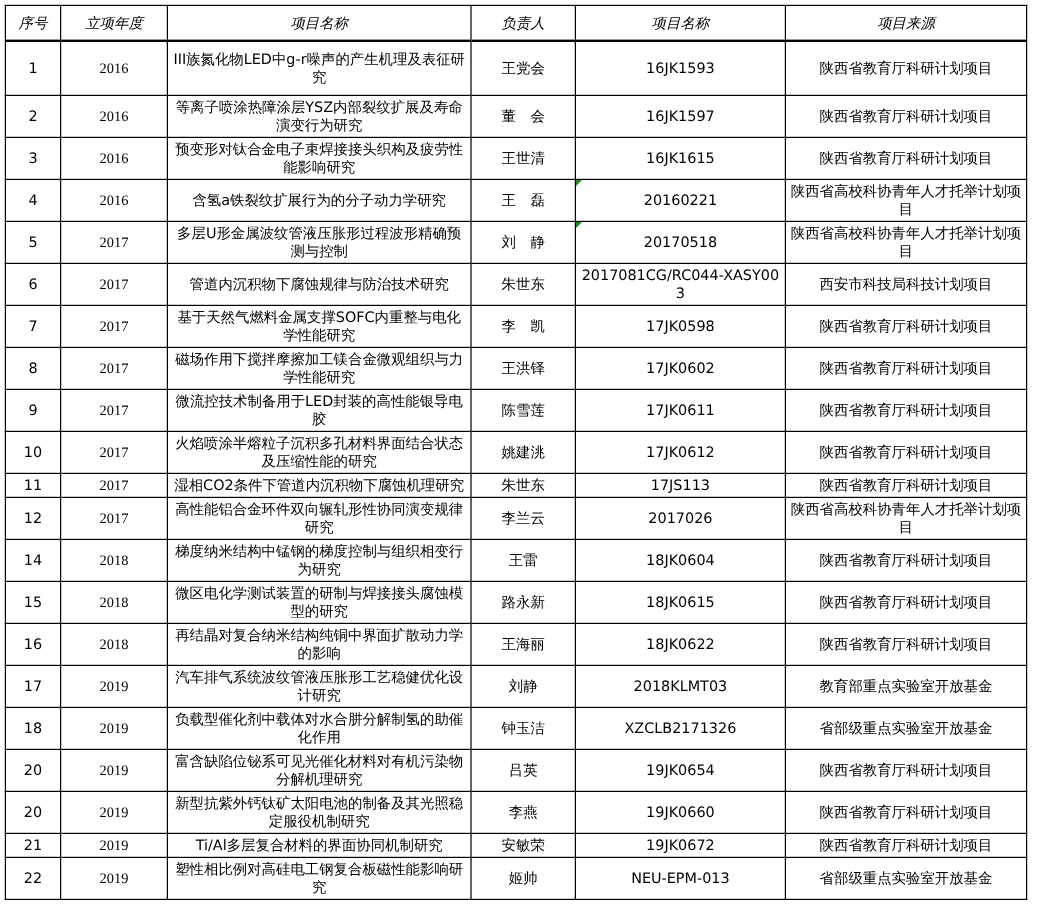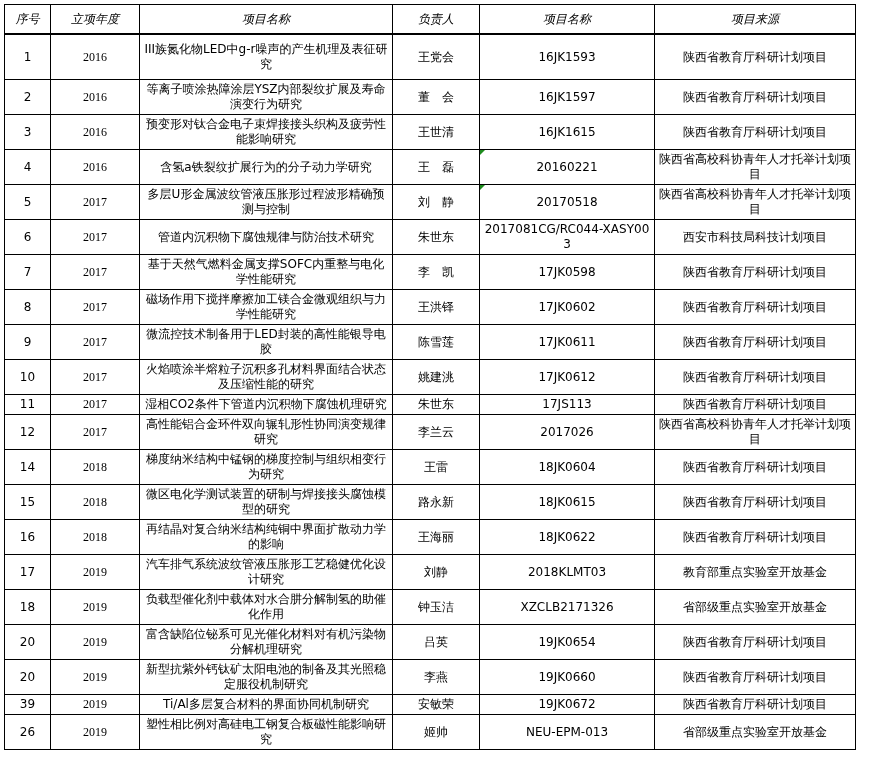--- a/index.html
+++ b/index.html
@@ -225,29 +225,29 @@
         </tr>
         <tr>
           <td class="col-no"><span>20</span></td>
           <td class="col-year"><span>2019</span></td>
           <td class="col-name"><span>新型抗紫外钙钛矿太阳电池的制备及其光照稳定服役机制研究</span></td>
           <td class="col-person"><span>李燕</span></td>
           <td class="col-number"><span>19JK0660</span></td>
           <td class="col-source"><span>陕西省教育厅科研计划项目</span></td>
         </tr>
         <tr>
-          <td class="col-no"><span>39</span></td>
+          <td class="col-no"><span>21</span></td>
           <td class="col-year"><span>2019</span></td>
           <td class="col-name"><span>Ti/Al多层复合材料的界面协同机制研究</span></td>
           <td class="col-person"><span>安敏荣</span></td>
           <td class="col-number"><span>19JK0672</span></td>
           <td class="col-source"><span>陕西省教育厅科研计划项目</span></td>
         </tr>
         <tr>
-          <td class="col-no"><span>26</span></td>
+          <td class="col-no"><span>22</span></td>
           <td class="col-year"><span>2019</span></td>
           <td class="col-name"><span>塑性相比例对高硅电工钢复合板磁性能影响研究</span></td>
           <td class="col-person"><span>姬帅</span></td>
           <td class="col-number"><span>NEU-EPM-013</span></td>
           <td class="col-source"><span>省部级重点实验室开放基金</span></td>
         </tr>
       </tbody>
   </table>
 </div>
 

